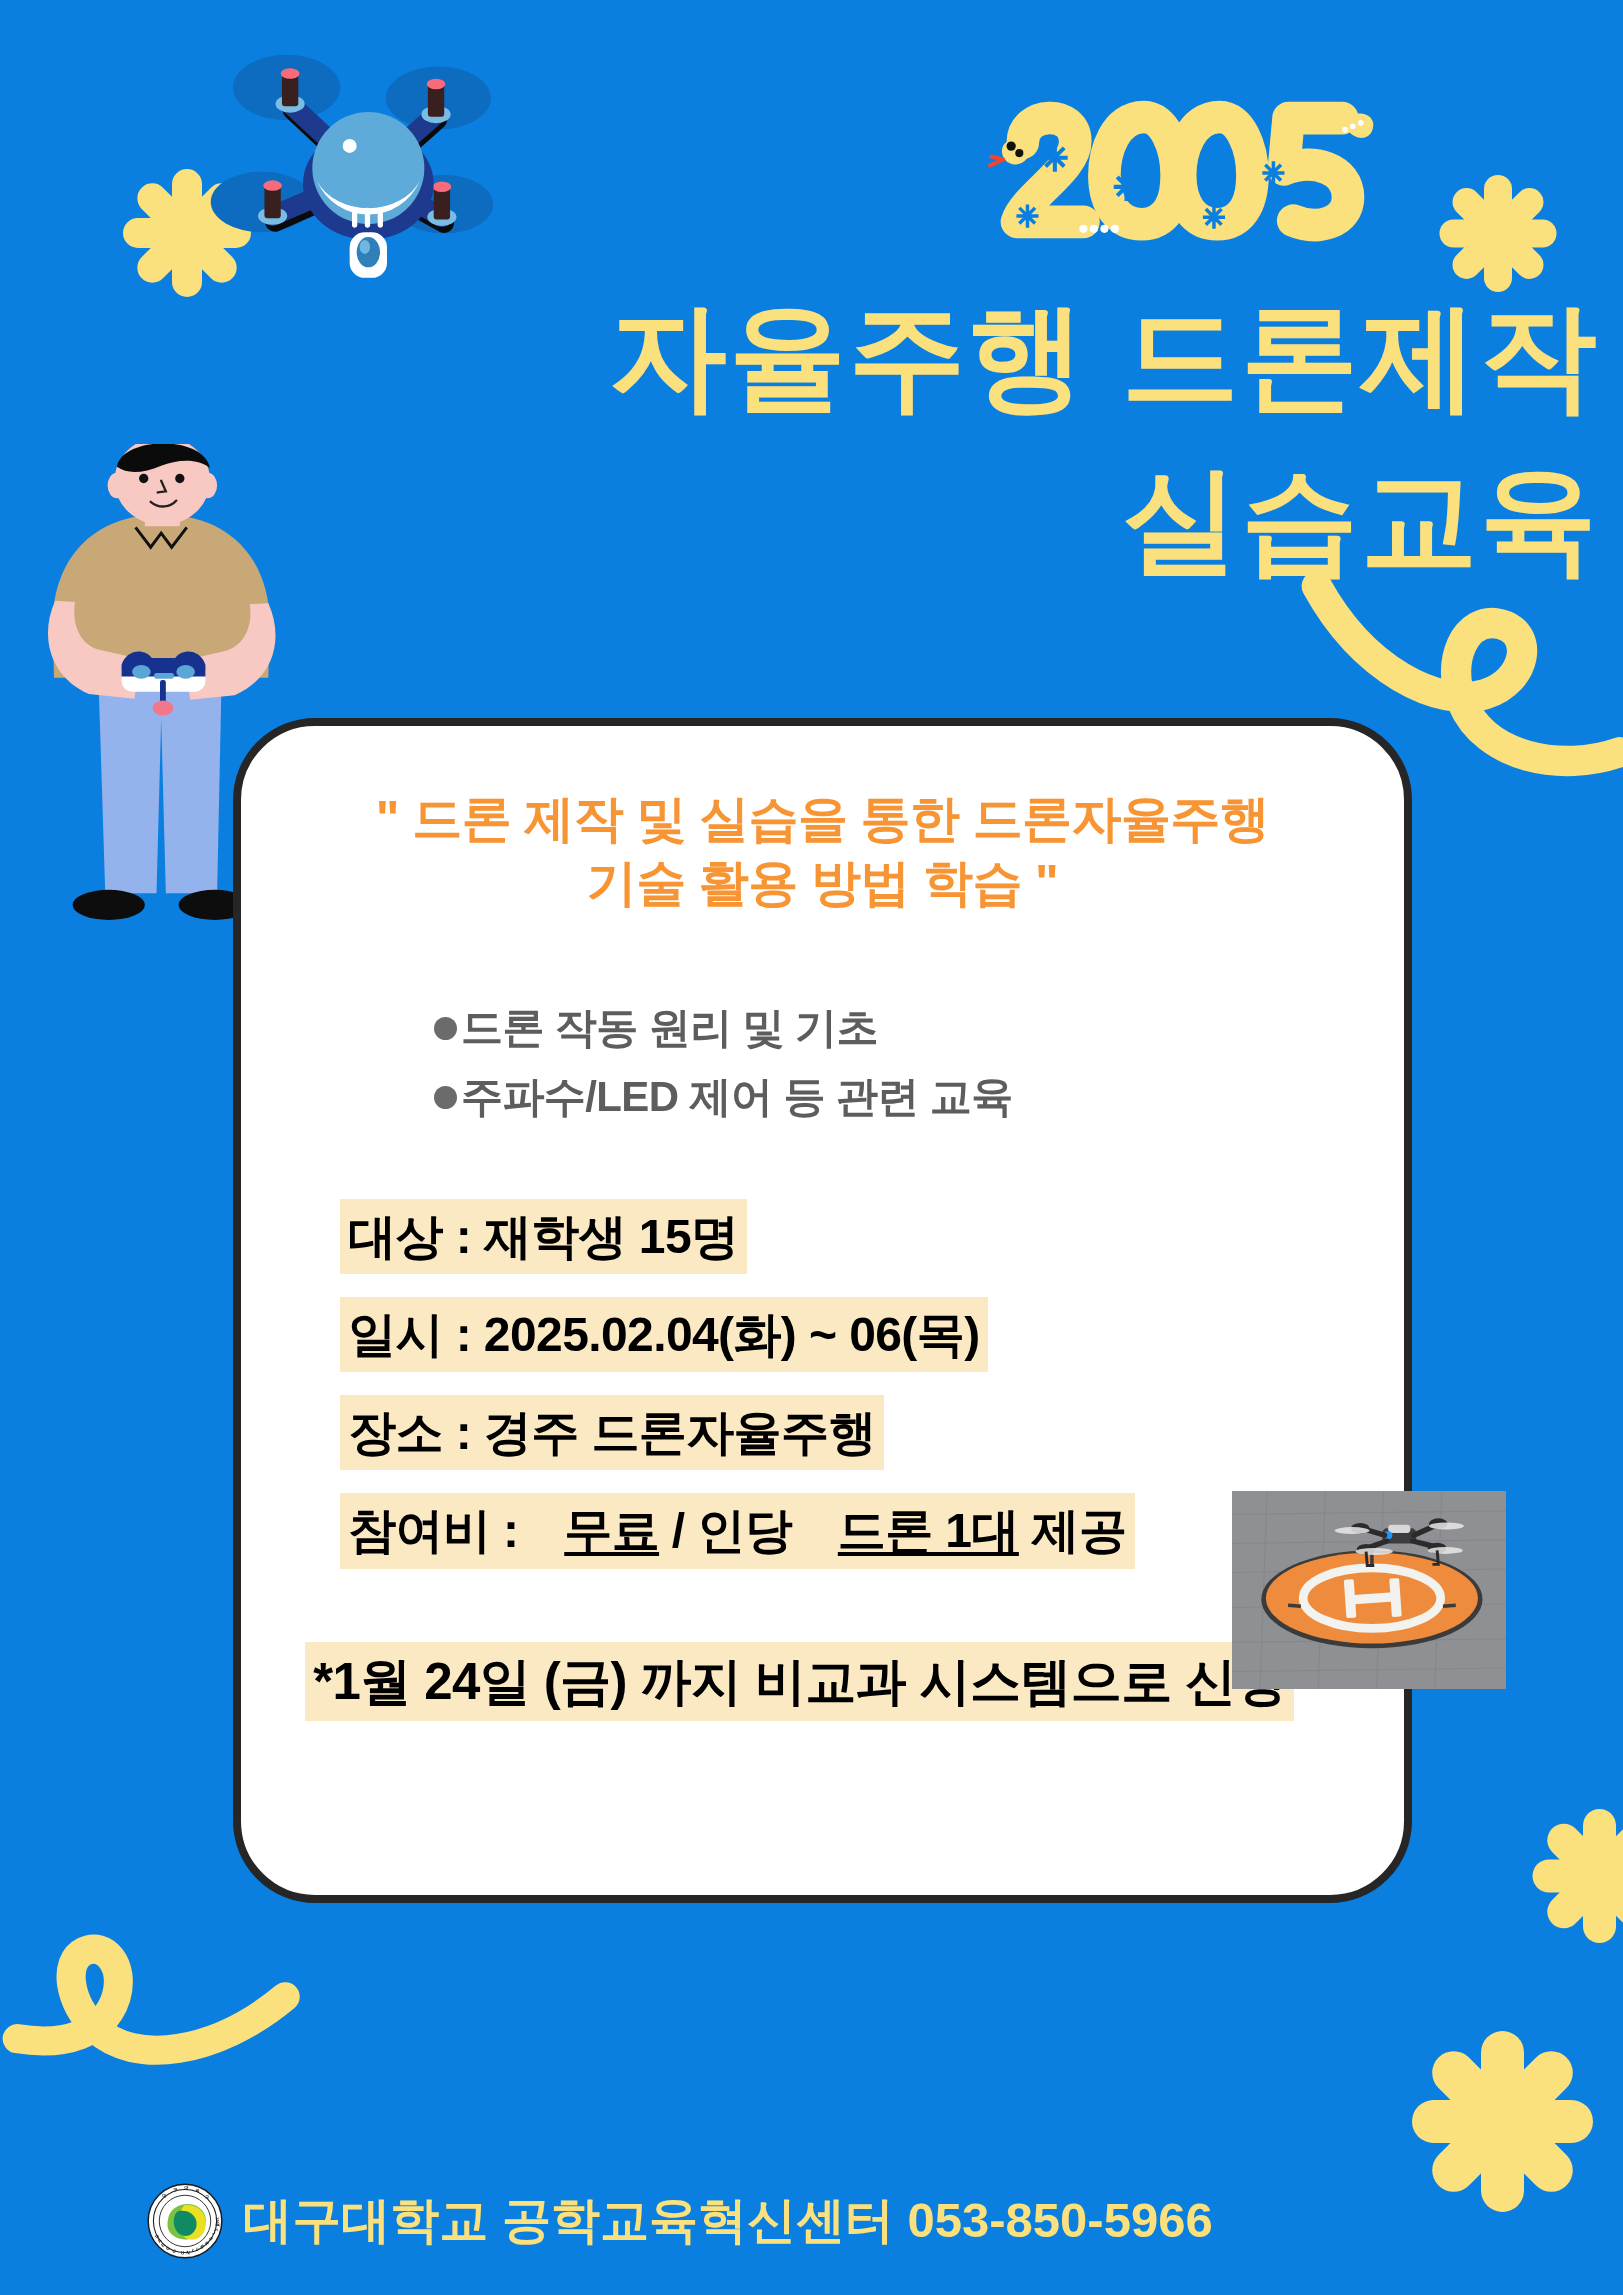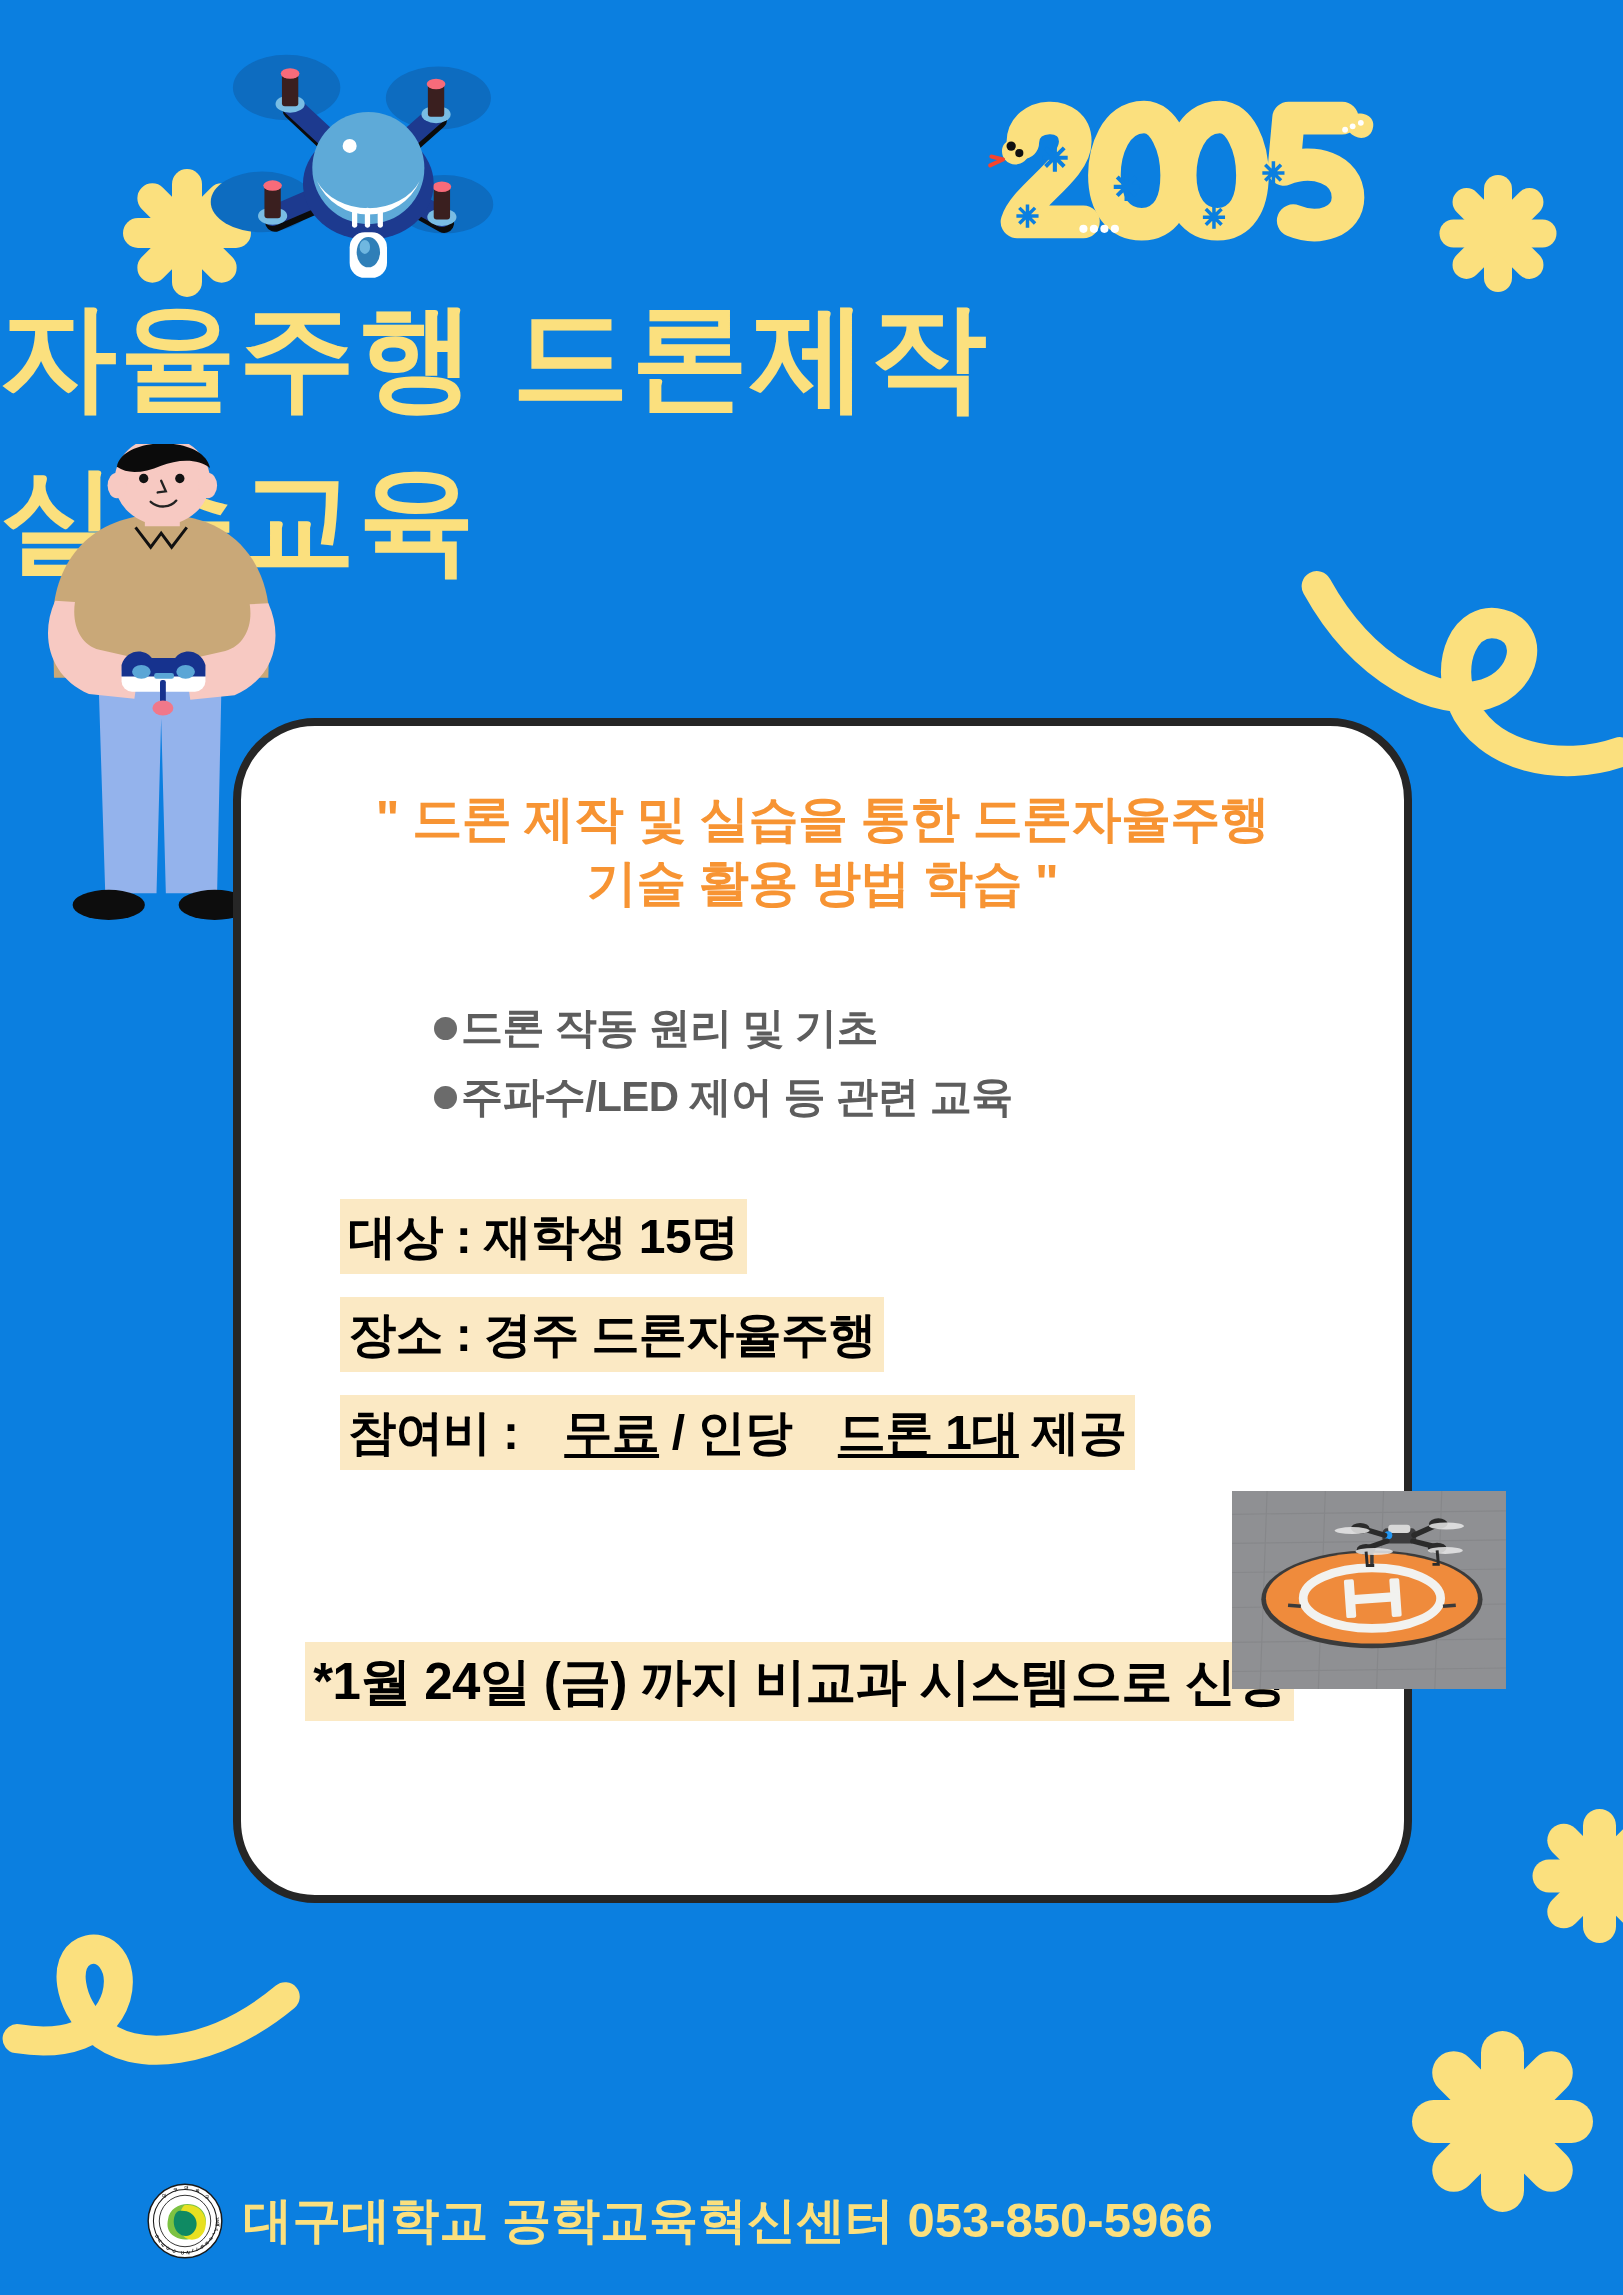--- a/index.html
+++ b/index.html
@@ -41,21 +41,21 @@
 
   
   #drone-illustration{position:absolute;left:193px;top:35px;width:339px;height:251px;}
   #drone-illustration svg{display:block;}
 
   
   #person-illustration{position:absolute;left:47px;top:444px;width:233px;height:514px;}
   #person-illustration svg{display:block;}
 
   
-  .title-block{position:absolute;left:0;width:1599px;text-align:left;}
+  .title-block{position:absolute;left:0;width:1599px;text-align:right;}
   .title-line{
     color:#fbe07e;
     font-weight:bold;
     letter-spacing:2.3px;
     line-height:1;
     white-space:nowrap;
   }
   #title-line-1{top:298px;}
   #title-line-1 .title-line{font-size:117px;}
   #title-line-2{top:461px;}
@@ -320,20 +320,23 @@
       </div>
       <div class="bullet-row">
         <span class="bullet-dot"></span>
         <span class="bullet-text">주파수/LED 제어 등 관련 교육</span>
       </div>
     </div>
 
     <div id="info-rows">
       <div class="info-row">
         <span class="info-hl">대상 : 재학생 15명</span>
+      </div>
+      <div class="info-row">
+        <span class="info-hl">일시 : 2025.02.04(화) ~ 06(목)</span>
       </div>
       <div class="info-row">
         <span class="info-hl">장소 : 경주 드론자율주행</span>
       </div>
       <div class="info-row">
         <span class="info-hl"><span>참여비 : </span><u>무료</u><span> / 인당 </span><u>드론 1대</u><span> 제공</span></span>
       </div>
     </div>
 
     <div id="deadline-note">

